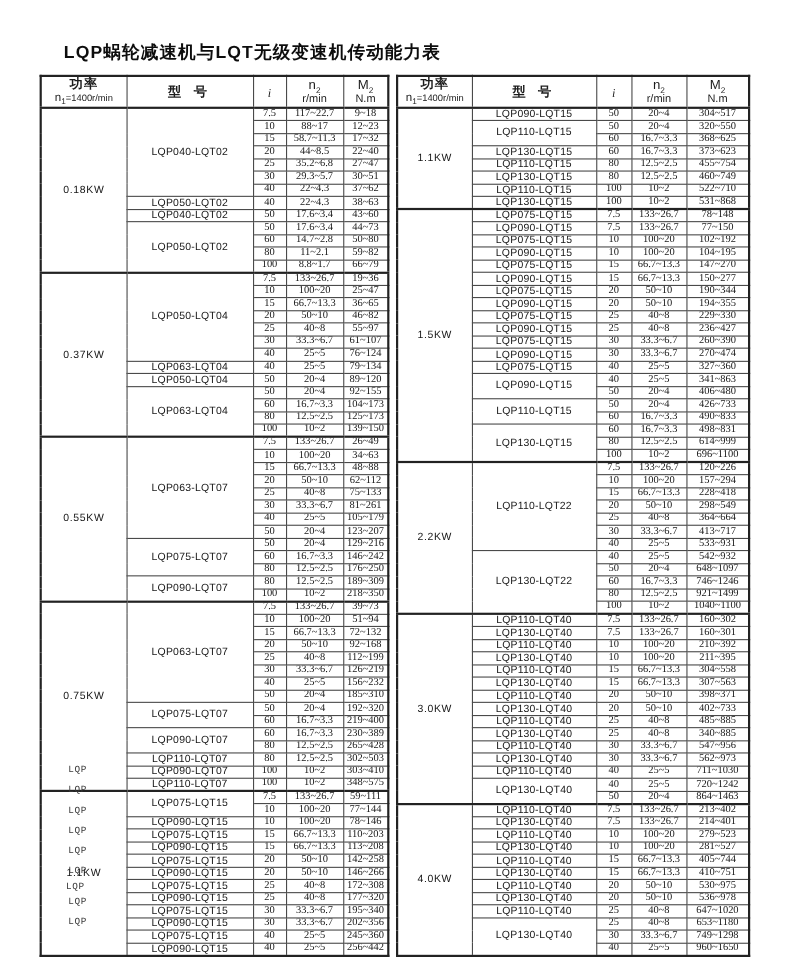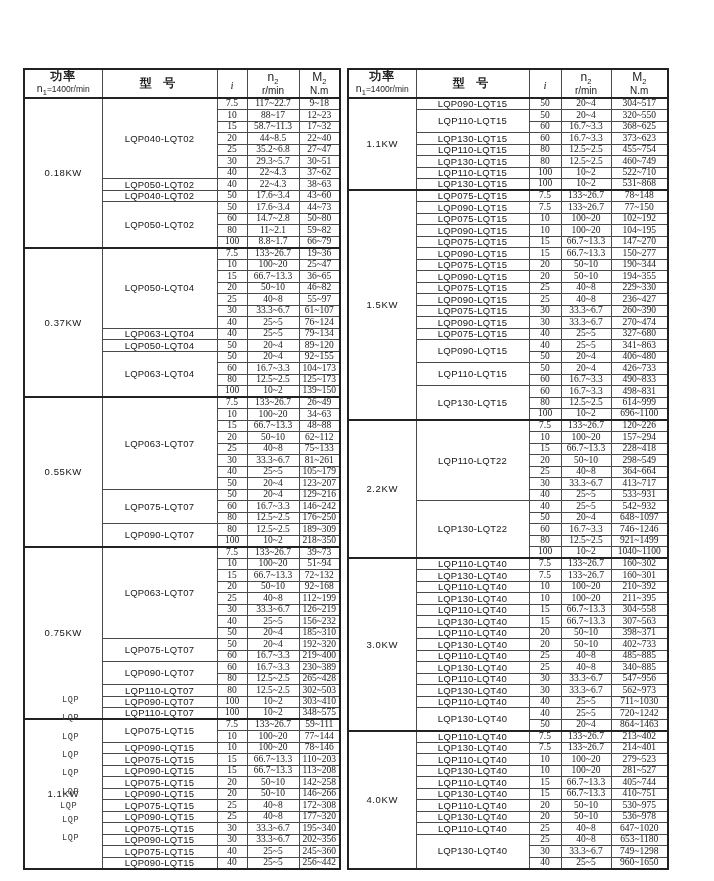--- a/index.html
+++ b/index.html
@@ -7,21 +7,21 @@
   .page {
     position:relative; width:714px; height:881px; background:#ffffff;
     font-family:"Liberation Sans","DejaVu Sans",sans-serif; color:#1c1c1c;
     overflow:hidden;
   }
   .title {
     position:absolute; left:58px; top:38px;
     font-size:16px; font-weight:bold; letter-spacing:1px; color:#0d0d0d;
     white-space:nowrap;
   }
-  .tables { position:absolute; left:23px; top:68px; display:flex; gap:6px; align-items:flex-end;border-radius:20px; }
+  .tables { position:absolute; left:36px; top:68px; display:flex; gap:6px; align-items:flex-end;border-radius:20px; }
   table.spec { border-collapse:collapse; table-layout:fixed; border:2px solid #222; }
   .spec th, .spec td {
     border:1px solid #4a4a4a; text-align:center; vertical-align:middle;
     padding:0; overflow:hidden; white-space:nowrap;
   }
   .spec thead th { height:29px; font-weight:normal; background:#fff; }
   .h-main { font-size:12px; font-weight:bold; line-height:1.1; letter-spacing:1px; }
   .h-model { font-size:12px; font-weight:bold; letter-spacing:4px; }
   .h-sub { font-size:8.5px; line-height:1.1; letter-spacing:0; }
   .h-sub .nsym { font-size:10.5px; }
@@ -37,20 +37,21 @@
   .watermark-layer { position:absolute; left:0; top:12px; width:656px; height:881px; pointer-events:none;font-family:Liberation Mono, monospace; }
   .watermark {
     position:absolute; transform:translateY(-50%);
     font-size:8.5px; color:#3a3a3a; letter-spacing:0.6px;
   }
 </style>
 </head>
 <body>
 
 <div class="page">
+  <div class="title">LQP蜗轮减速机与LQT无级变速机传动能力表</div>
 
   <div class="tables">
 
     <table class="spec" id="left-table">
       <colgroup>
         <col style="width:78px">
           <col style="width:115px">
           <col style="width:30px">
           <col style="width:52px">
           <col style="width:41px">
@@ -599,21 +600,21 @@
           <tr>
             <td rowspan="1" class="model-cell">LQP090-LQT15</td>
             <td class="num">30</td>
             <td class="num">33.3~6.7</td>
             <td class="num">270~474</td>
           </tr>
           <tr>
             <td rowspan="1" class="model-cell">LQP075-LQT15</td>
             <td class="num">40</td>
             <td class="num">25~5</td>
-            <td class="num">327~680</td>
+            <td class="num">327~360</td>
           </tr>
           <tr>
             <td rowspan="2" class="model-cell">LQP090-LQT15</td>
             <td class="num">40</td>
             <td class="num">25~5</td>
             <td class="num">341~863</td>
           </tr>
           <tr>
             <td class="num">50</td>
             <td class="num">20~4</td>

